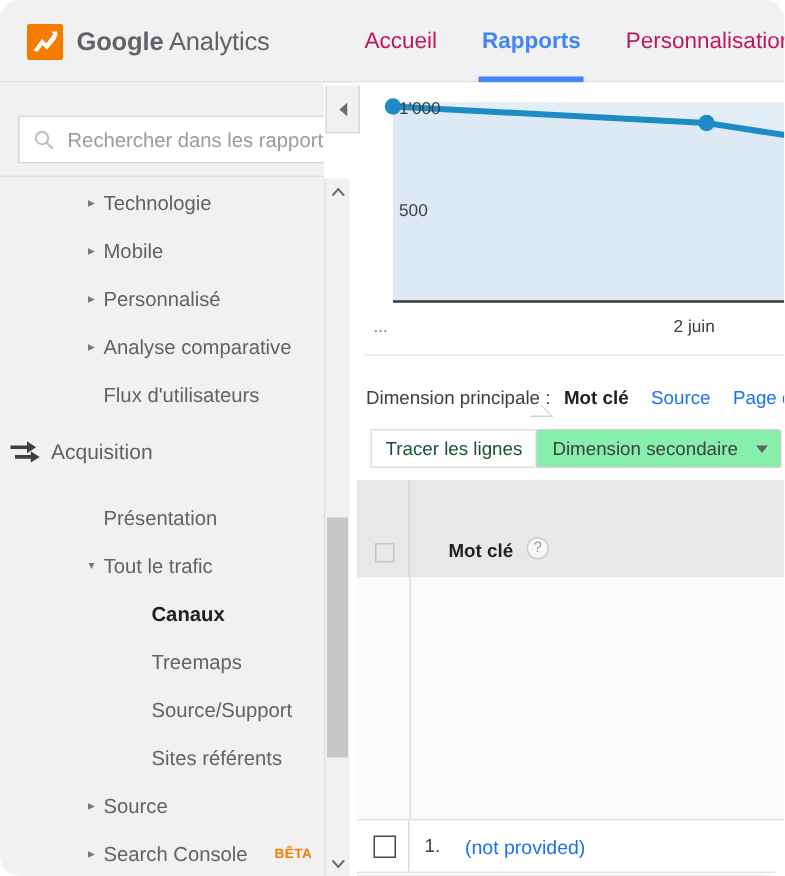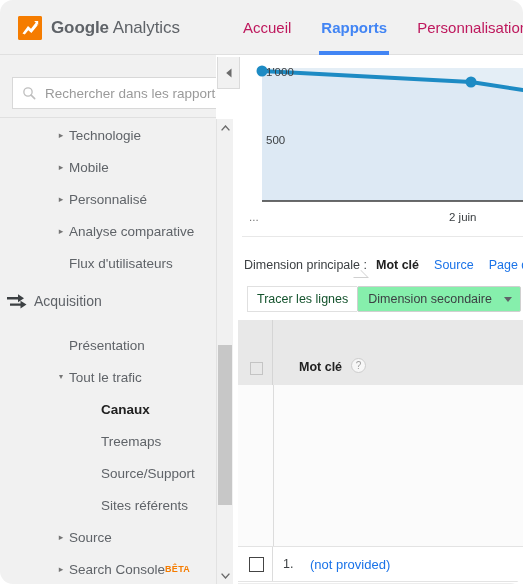--- a/index.html
+++ b/index.html
@@ -125,21 +125,21 @@
     text-align: center;
     line-height: 1;
   }
   .nl-row .caret.down { font-size: 8px; }
   .nl-label { padding-left: 3px; }
   .nl-row.selected .nl-label { color: #212121; font-weight: 700; }
   .beta {
     color: #f57c00;
     font-size: 9px;
     vertical-align: super;
-    margin-left: 0;
+    margin-left: 18px;
     font-weight: 600;
     letter-spacing: .3px;
   }
   .section-head {
     display: flex; align-items: flex-start;
     height: 36px;
     font-size: 14px;
     color: #5f6368;
   }
   .section-head .sec-icon {

